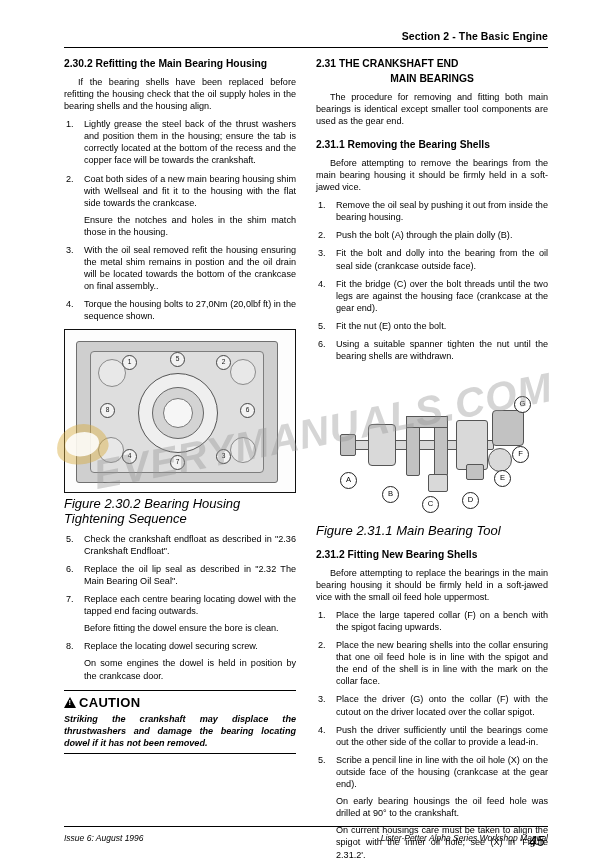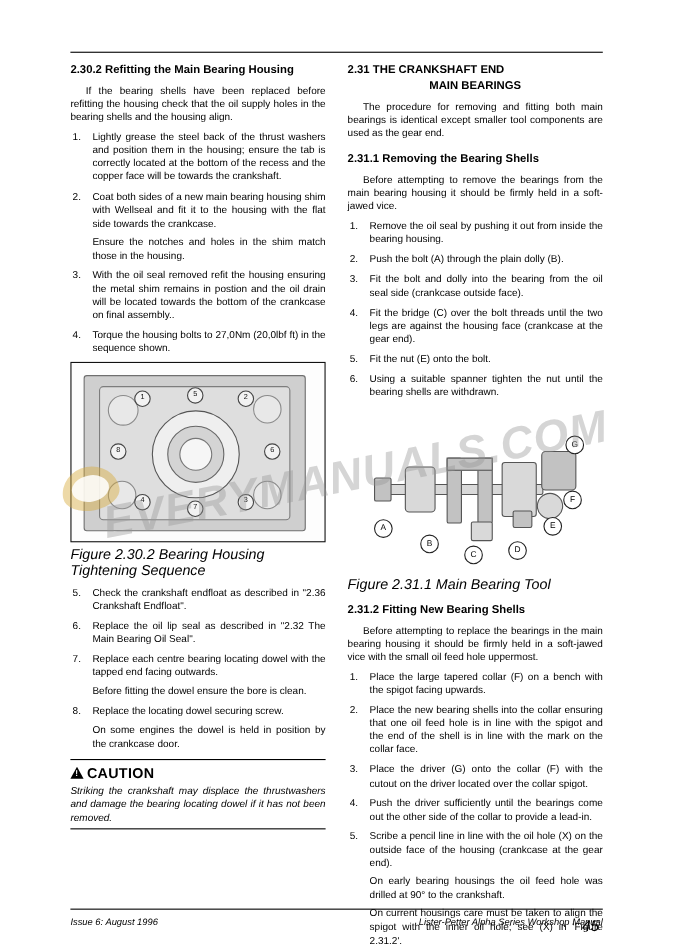--- a/index.html
+++ b/index.html
@@ -247,20 +247,21 @@
     font-size: 7.5px;
     font-weight: bold;
     line-height: 1;
   }
   .caution p {
     font-size: 9.1px;
     font-style: italic;
     margin: 0 0 4px 0;
     line-height: 1.33;
     text-align: justify;
+    font-weight: bold;
   }
 
   
   .watermark {
     position: absolute;
     left: 40px;
     top: 350px;
     width: 540px;
     height: 180px;
     pointer-events: none;
@@ -300,20 +301,21 @@
     width: 34px; height: 24px;
     border-radius: 50%;
     background: rgba(255,255,255,0.85);
   }
 </style>
 </head>
 <body>
 
 <div class="page">
 
+  <div class="header">Section 2 - The Basic Engine</div>
   <div class="header-rule"></div>
 
   <div class="col-left">
 
     <h3 class="sect">2.30.2 Refitting the Main Bearing Housing</h3>
     <p class="body first">If the bearing shells have been replaced before refitting the housing check that the oil supply holes in the bearing shells and the housing align.</p>
 
     <ol class="numlist">
       <li>
         <span class="num">1.</span>

